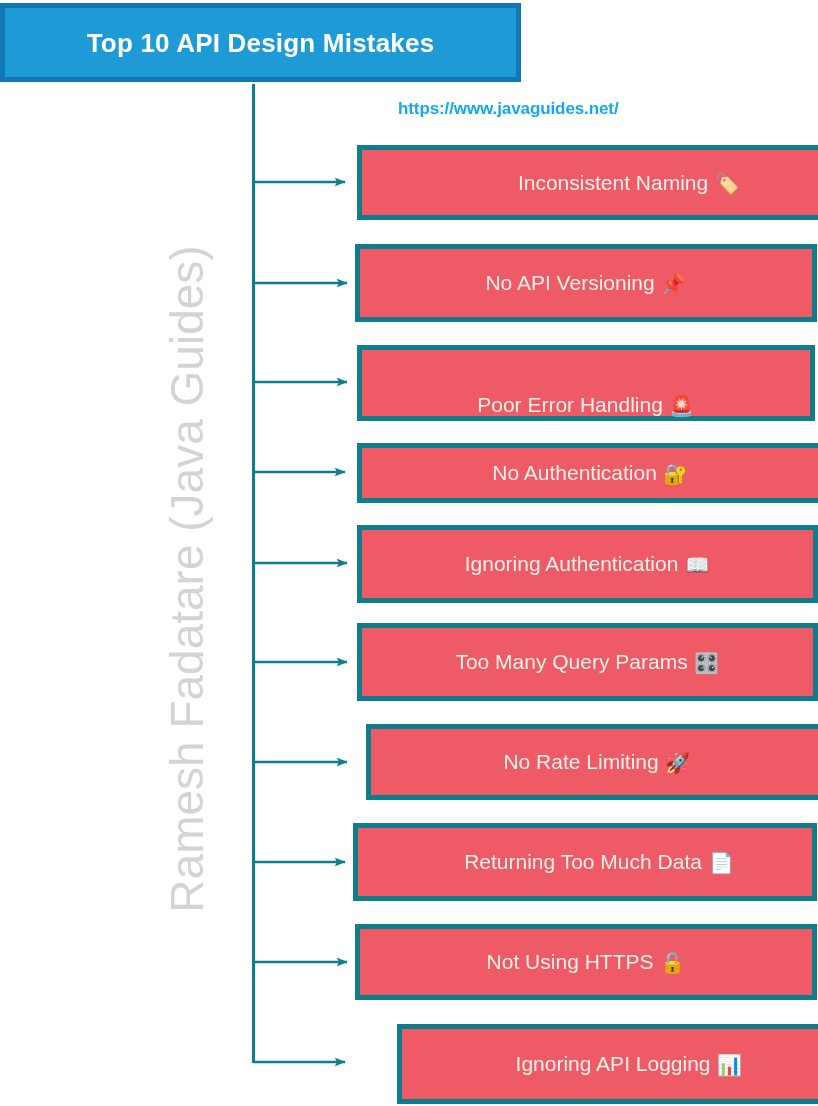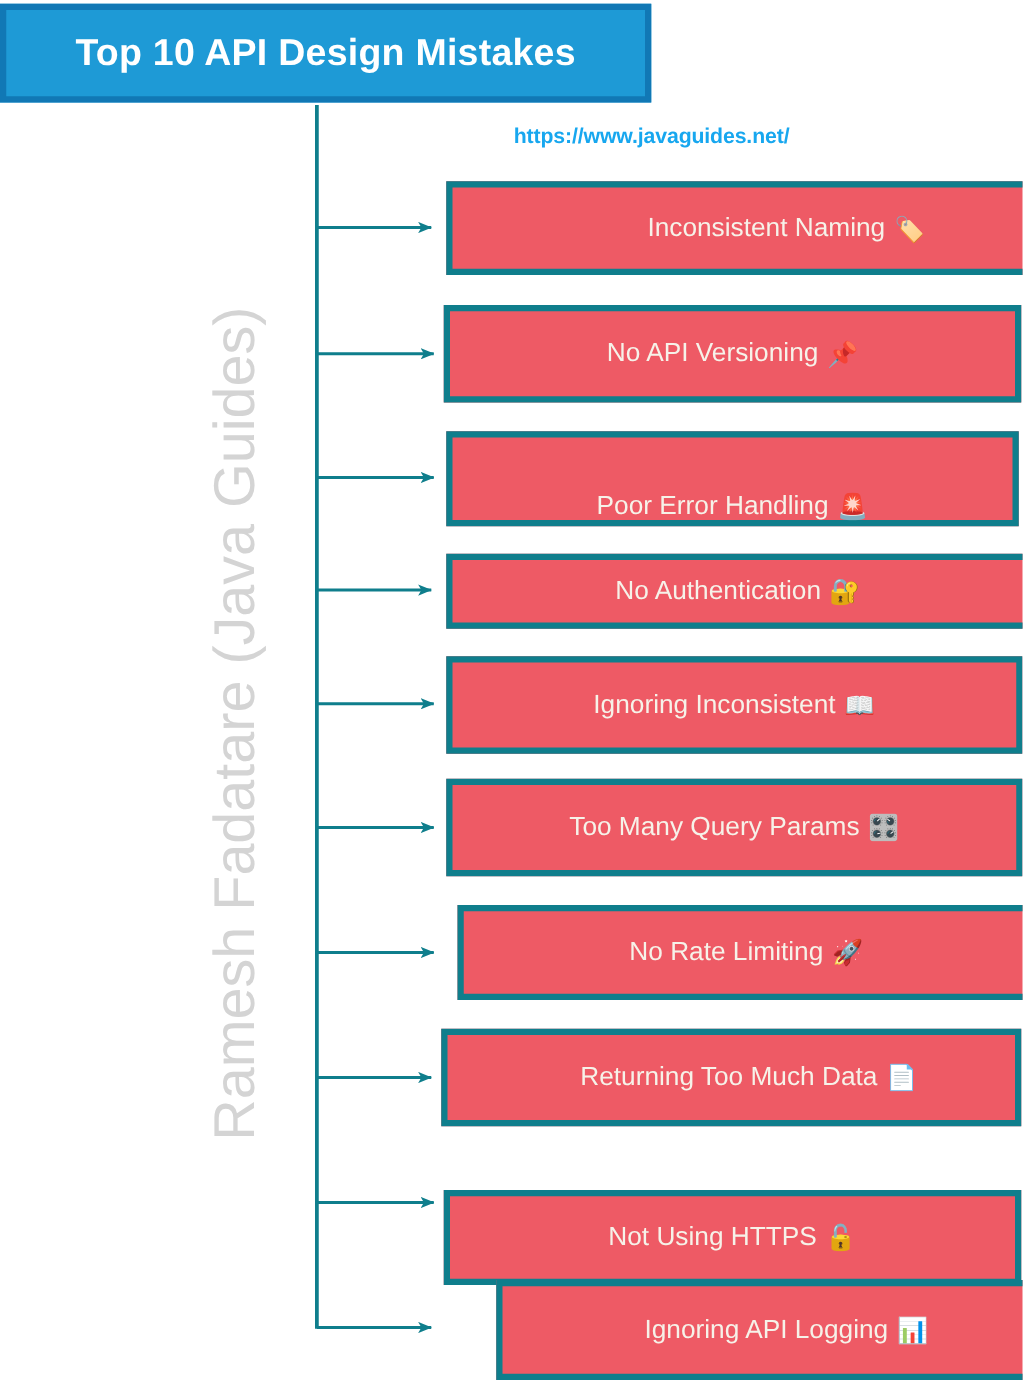--- a/index.html
+++ b/index.html
@@ -25,39 +25,38 @@
     height: 79px;
     box-sizing: border-box;
     background: #1e9ad6;
     border: 5px solid #1178b5;
     display: flex;
     align-items: center;
     justify-content: center;
   }
   #header-title {
     color: #ffffff;
-    font-size: 30px;
+    font-size: 26px;
     font-weight: bold;
     letter-spacing: 0.2px;
     line-height: 1;
     text-align: right;
     white-space: nowrap;
   }
 
   
   #site-url {
     position: absolute;
     left: 398px;
     top: 99px;
     color: #17a7ef;
     font-size: 17px;
     font-weight: bold;
     white-space: nowrap;
     letter-spacing: -0.1px;
-    margin-left: 13px;
   }
 
   
   #watermark {
     position: absolute;
     left: -193px;
     top: 552px;
     width: 760px;
     text-align: center;
     transform: rotate(-90deg);
@@ -157,21 +156,21 @@
 </div>
 
 <div class="item-box" style="left:357px; top:443px; width:467px; height:60px;">
   <div class="item-label">
     <span>No Authentication</span><span class="item-emoji">🔐</span>
   </div>
 </div>
 
 <div class="item-box" style="left:357px; top:525px; width:461px; height:78px;">
   <div class="item-label">
-    <span>Ignoring Inconsistent</span><span class="item-emoji">📖</span>
+    <span>Ignoring Authentication</span><span class="item-emoji">📖</span>
   </div>
 </div>
 
 <div class="item-box" style="left:357px; top:623px; width:461px; height:78px;">
   <div class="item-label">
     <span>Too Many Query Params</span><span class="item-emoji">🎛️</span>
   </div>
 </div>
 
 <div class="item-box" style="left:366px; top:724px; width:462px; height:76px;">
@@ -179,21 +178,21 @@
     <span>No Rate Limiting</span><span class="item-emoji">🚀</span>
   </div>
 </div>
 
 <div class="item-box" style="left:353px; top:823px; width:464px; height:78px;padding-left:28px;">
   <div class="item-label">
     <span>Returning Too Much Data</span><span class="item-emoji">📄</span>
   </div>
 </div>
 
-<div class="item-box" style="left:355px; top:952px; width:462px; height:76px;">
+<div class="item-box" style="left:355px; top:924px; width:462px; height:76px;">
   <div class="item-label">
     <span>Not Using HTTPS</span><span class="item-emoji">🔓</span>
   </div>
 </div>
 
 <div class="item-box" style="left:353px; top:1024px; width:464px; height:80px;margin-left:44px;">
   <div class="item-label">
     <span>Ignoring API Logging</span><span class="item-emoji">📊</span>
   </div>
 </div>

